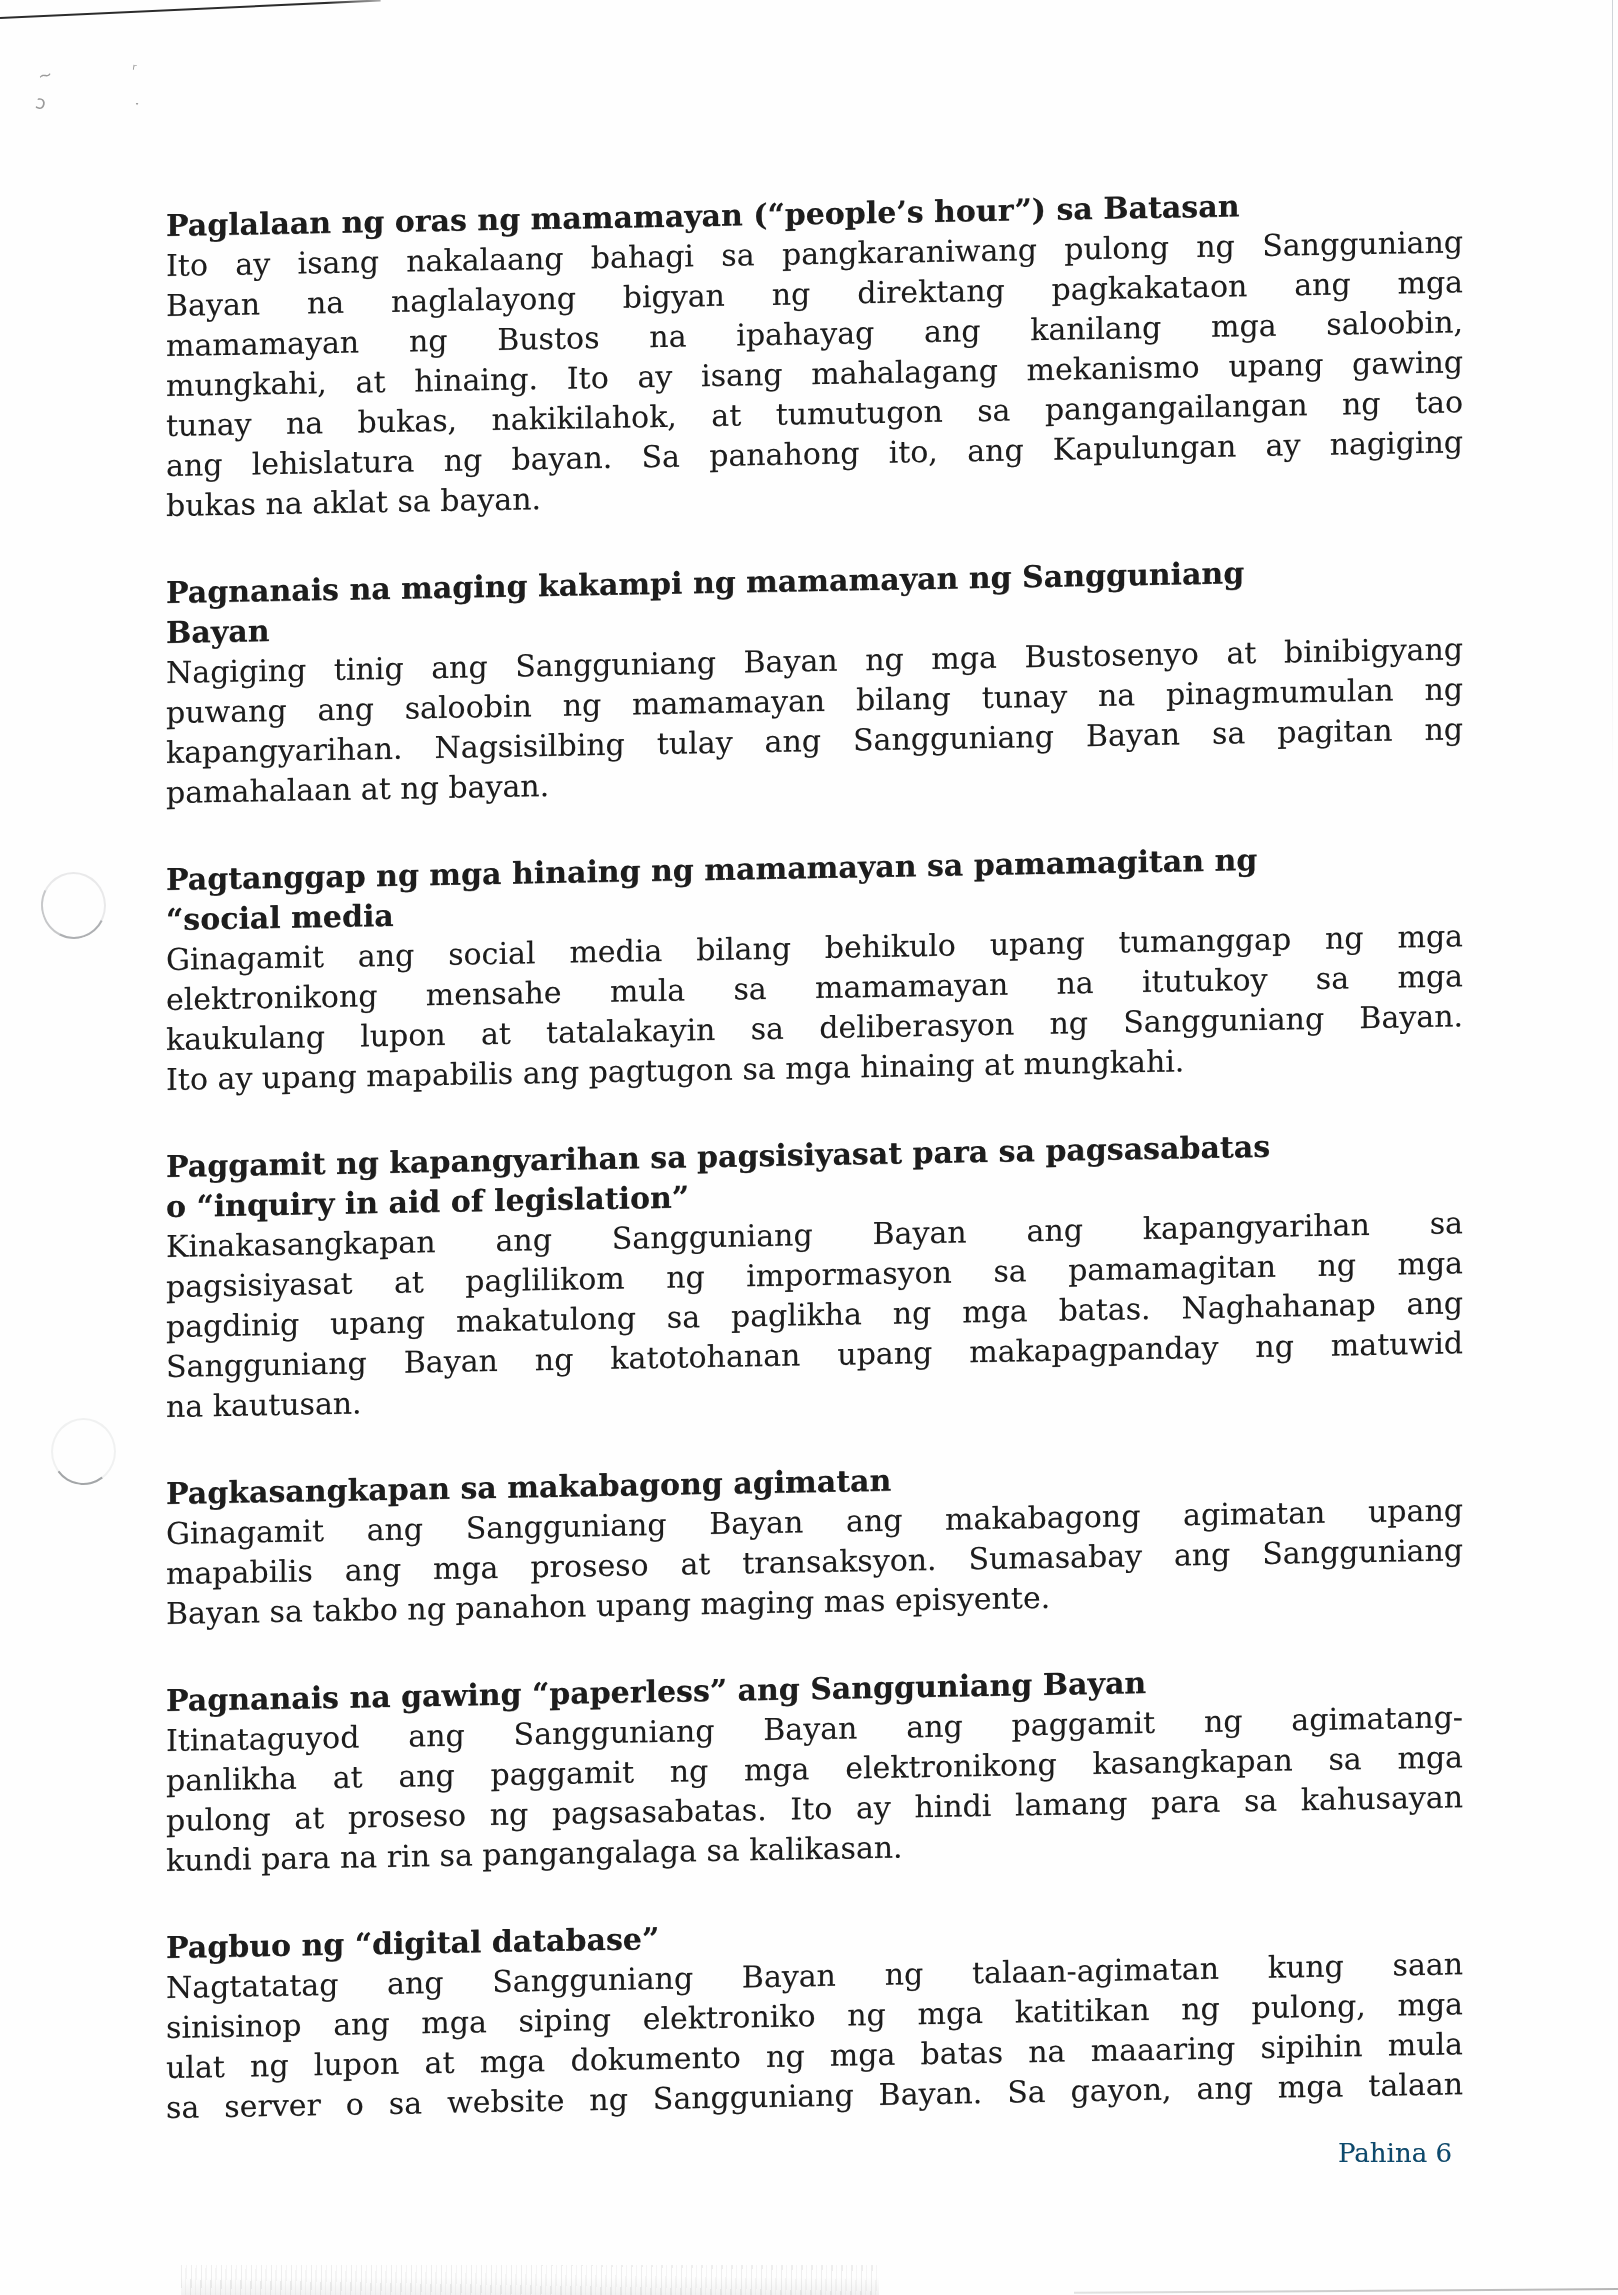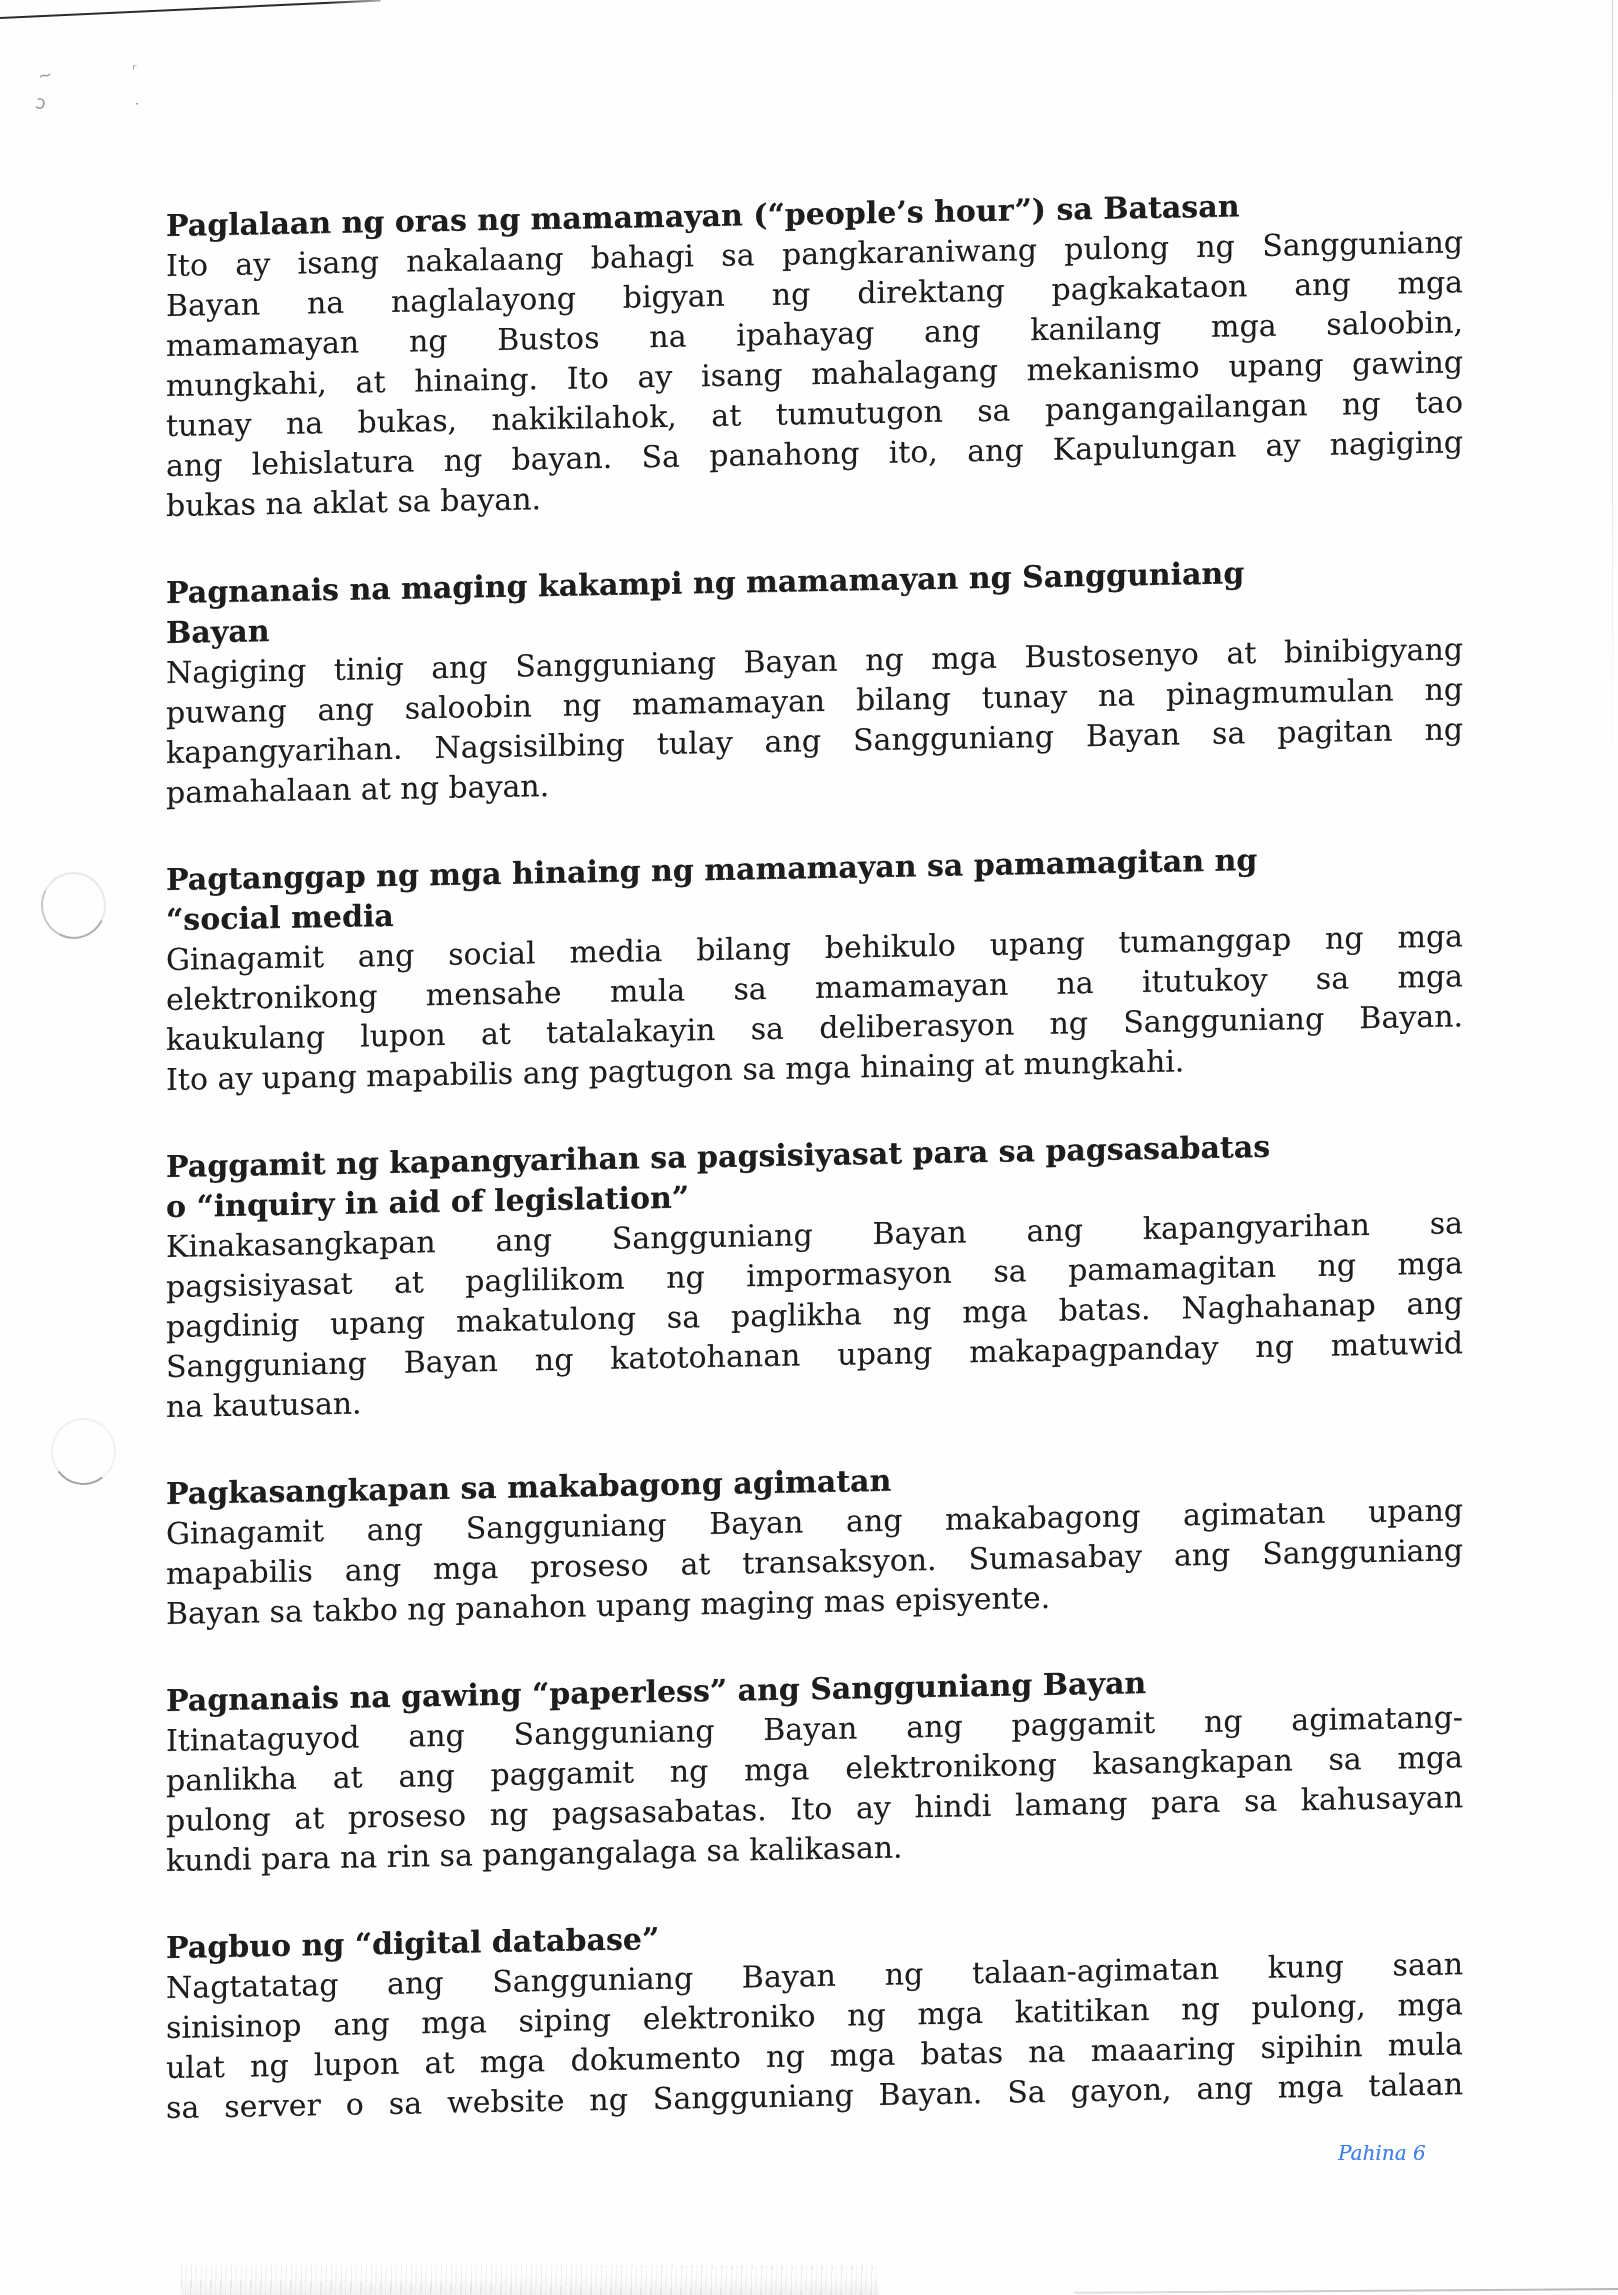--- a/index.html
+++ b/index.html
@@ -24,24 +24,23 @@
     text-shadow:0.3px 0.3px 0.5px rgba(25,25,25,0.45);
     white-space:nowrap;
   }
   .b-line{
     font-size:30px;line-height:40px;
     text-shadow:0.2px 0.2px 0.4px rgba(25,25,25,0.35);
   }
   .b-line.just{text-align:justify;text-align-last:justify;}
   .page-footer{
     position:absolute;left:1338px;top:2137px;
-    font-size:20px;line-height:33px;color:#3b82f6;
+    font-size:26px;line-height:33px;color:#0c4a6e;
     text-shadow:0.2px 0.2px 0.4px rgba(25,25,25,0.35);
     white-space:nowrap;
-    font-style:italic;
   }
   
   .top-edge-line{
     position:absolute;left:0;top:17px;width:381px;height:2px;
     background:linear-gradient(90deg,#2b2b2b 0 86%,rgba(43,43,43,0.4));
     transform:rotate(-2.65deg);transform-origin:0 50%;
   }
   .right-edge-line{
     position:absolute;left:1612px;top:0;width:1.3px;height:791px;
     background:linear-gradient(180deg,rgba(150,160,170,0.45),rgba(150,160,170,0.28) 55%,rgba(150,160,170,0));

